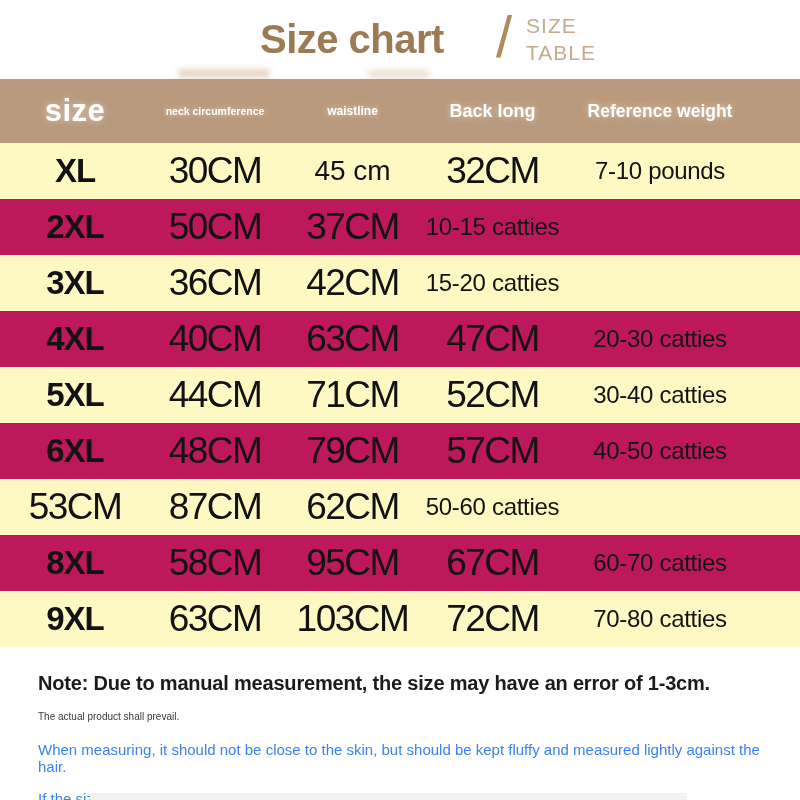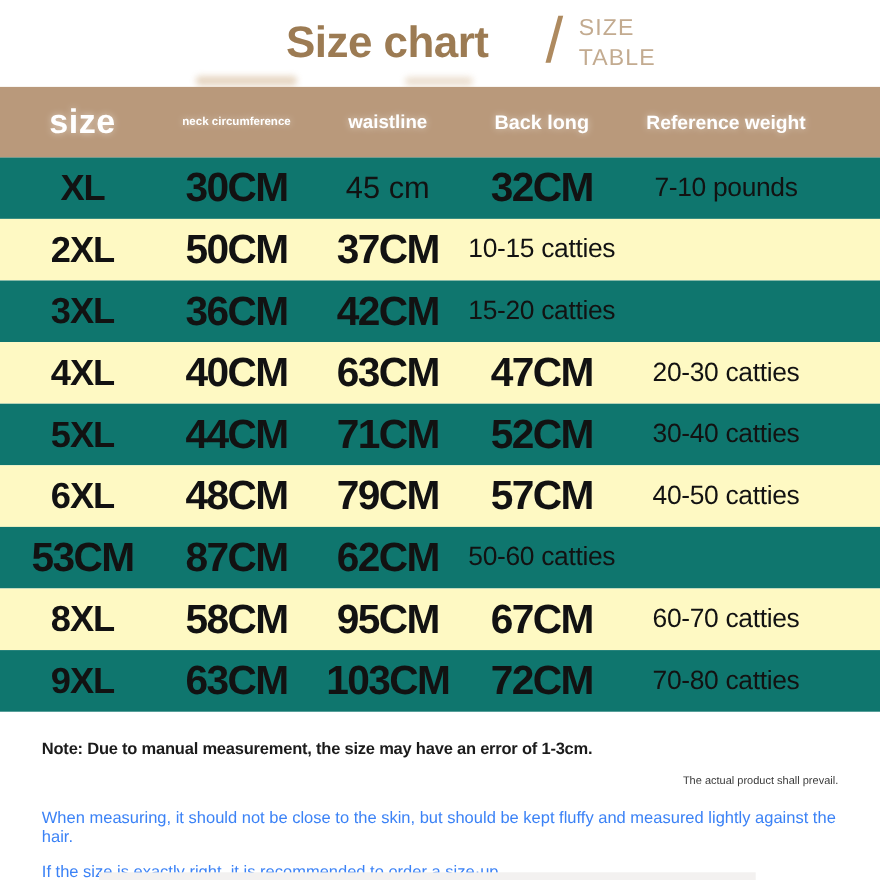--- a/index.html
+++ b/index.html
@@ -44,38 +44,38 @@
     height: 64px;
     background: #b9997b;
     position: relative;
   }
   .hc {
     color: #ffffff; text-align: center; font-weight: 700;
     text-shadow: 0 0 7px rgba(255,255,255,0.5);
   }
   .h-size   { font-size: 31px; letter-spacing: 0.5px; }
   .h-neck   { font-size: 10.5px; }
-  .h-waist  { font-size: 17px; }
+  .h-waist  { font-size: 12px; }
   .h-back   { font-size: 18px; }
   .h-weight { font-size: 17.5px; }
 
-  .trow { height: 56px; background: #0f766e; }
-  .trow.alt { background: #fef9c3; }
+  .trow { height: 56px; background: #fef9c3; }
+  .trow.alt { background: #be185d; }
   .c { text-align: center; color: #121212; }
   .c-size { font-size: 33px; font-weight: 700; letter-spacing: -1px; }
-  .c-cm   { font-size: 37px; font-weight: 700; letter-spacing: -1.5px; }
+  .c-cm   { font-size: 37px; font-weight: 400; letter-spacing: -1.5px; }
   .c-cm.small { font-size: 28px; font-weight: 500; letter-spacing: 0; }
   .c-weight { font-size: 24px; font-weight: 500; letter-spacing: -0.3px; }
 
   
   .notes { padding: 25px 38px 0 38px; }
   .note-main {
-    font-size: 15px; font-weight: 600; color: #1b1b1b; letter-spacing: -0.2px;
-  }
-  .note-small { font-size: 10px; color: #3a3a3a; margin-top: 16px; text-align: right; }
+    font-size: 20px; font-weight: 600; color: #1b1b1b; letter-spacing: -0.2px;
+  }
+  .note-small { font-size: 10px; color: #3a3a3a; margin-top: 16px; }
   .note-line  { font-size: 15px; font-weight: 500; color: #3b82f6; }
   .note-measuring { margin-top: 19px; }
   .note-sizing    { margin-top: 15px; }
 
   
   .smudge { position: absolute; border-radius: 4px; pointer-events: none; }
   .sm-top-1  { left: 178px; top: 69px;  width: 92px;  height: 9px;  background: #c8a478; opacity: .45; filter: blur(3px); }
   .sm-top-2  { left: 368px; top: 70px;  width: 62px;  height: 8px;  background: #c8a478; opacity: .35; filter: blur(3px); }
   .sm-glow   { left: 150px; top: 92px;  width: 112px; height: 22px; background: #ffffff; opacity: .30; filter: blur(5px); }
   .sm-band-1 { left: 148px; top: 116px; width: 112px; height: 15px; background: #a8574a; opacity: .14; filter: blur(5px); }

